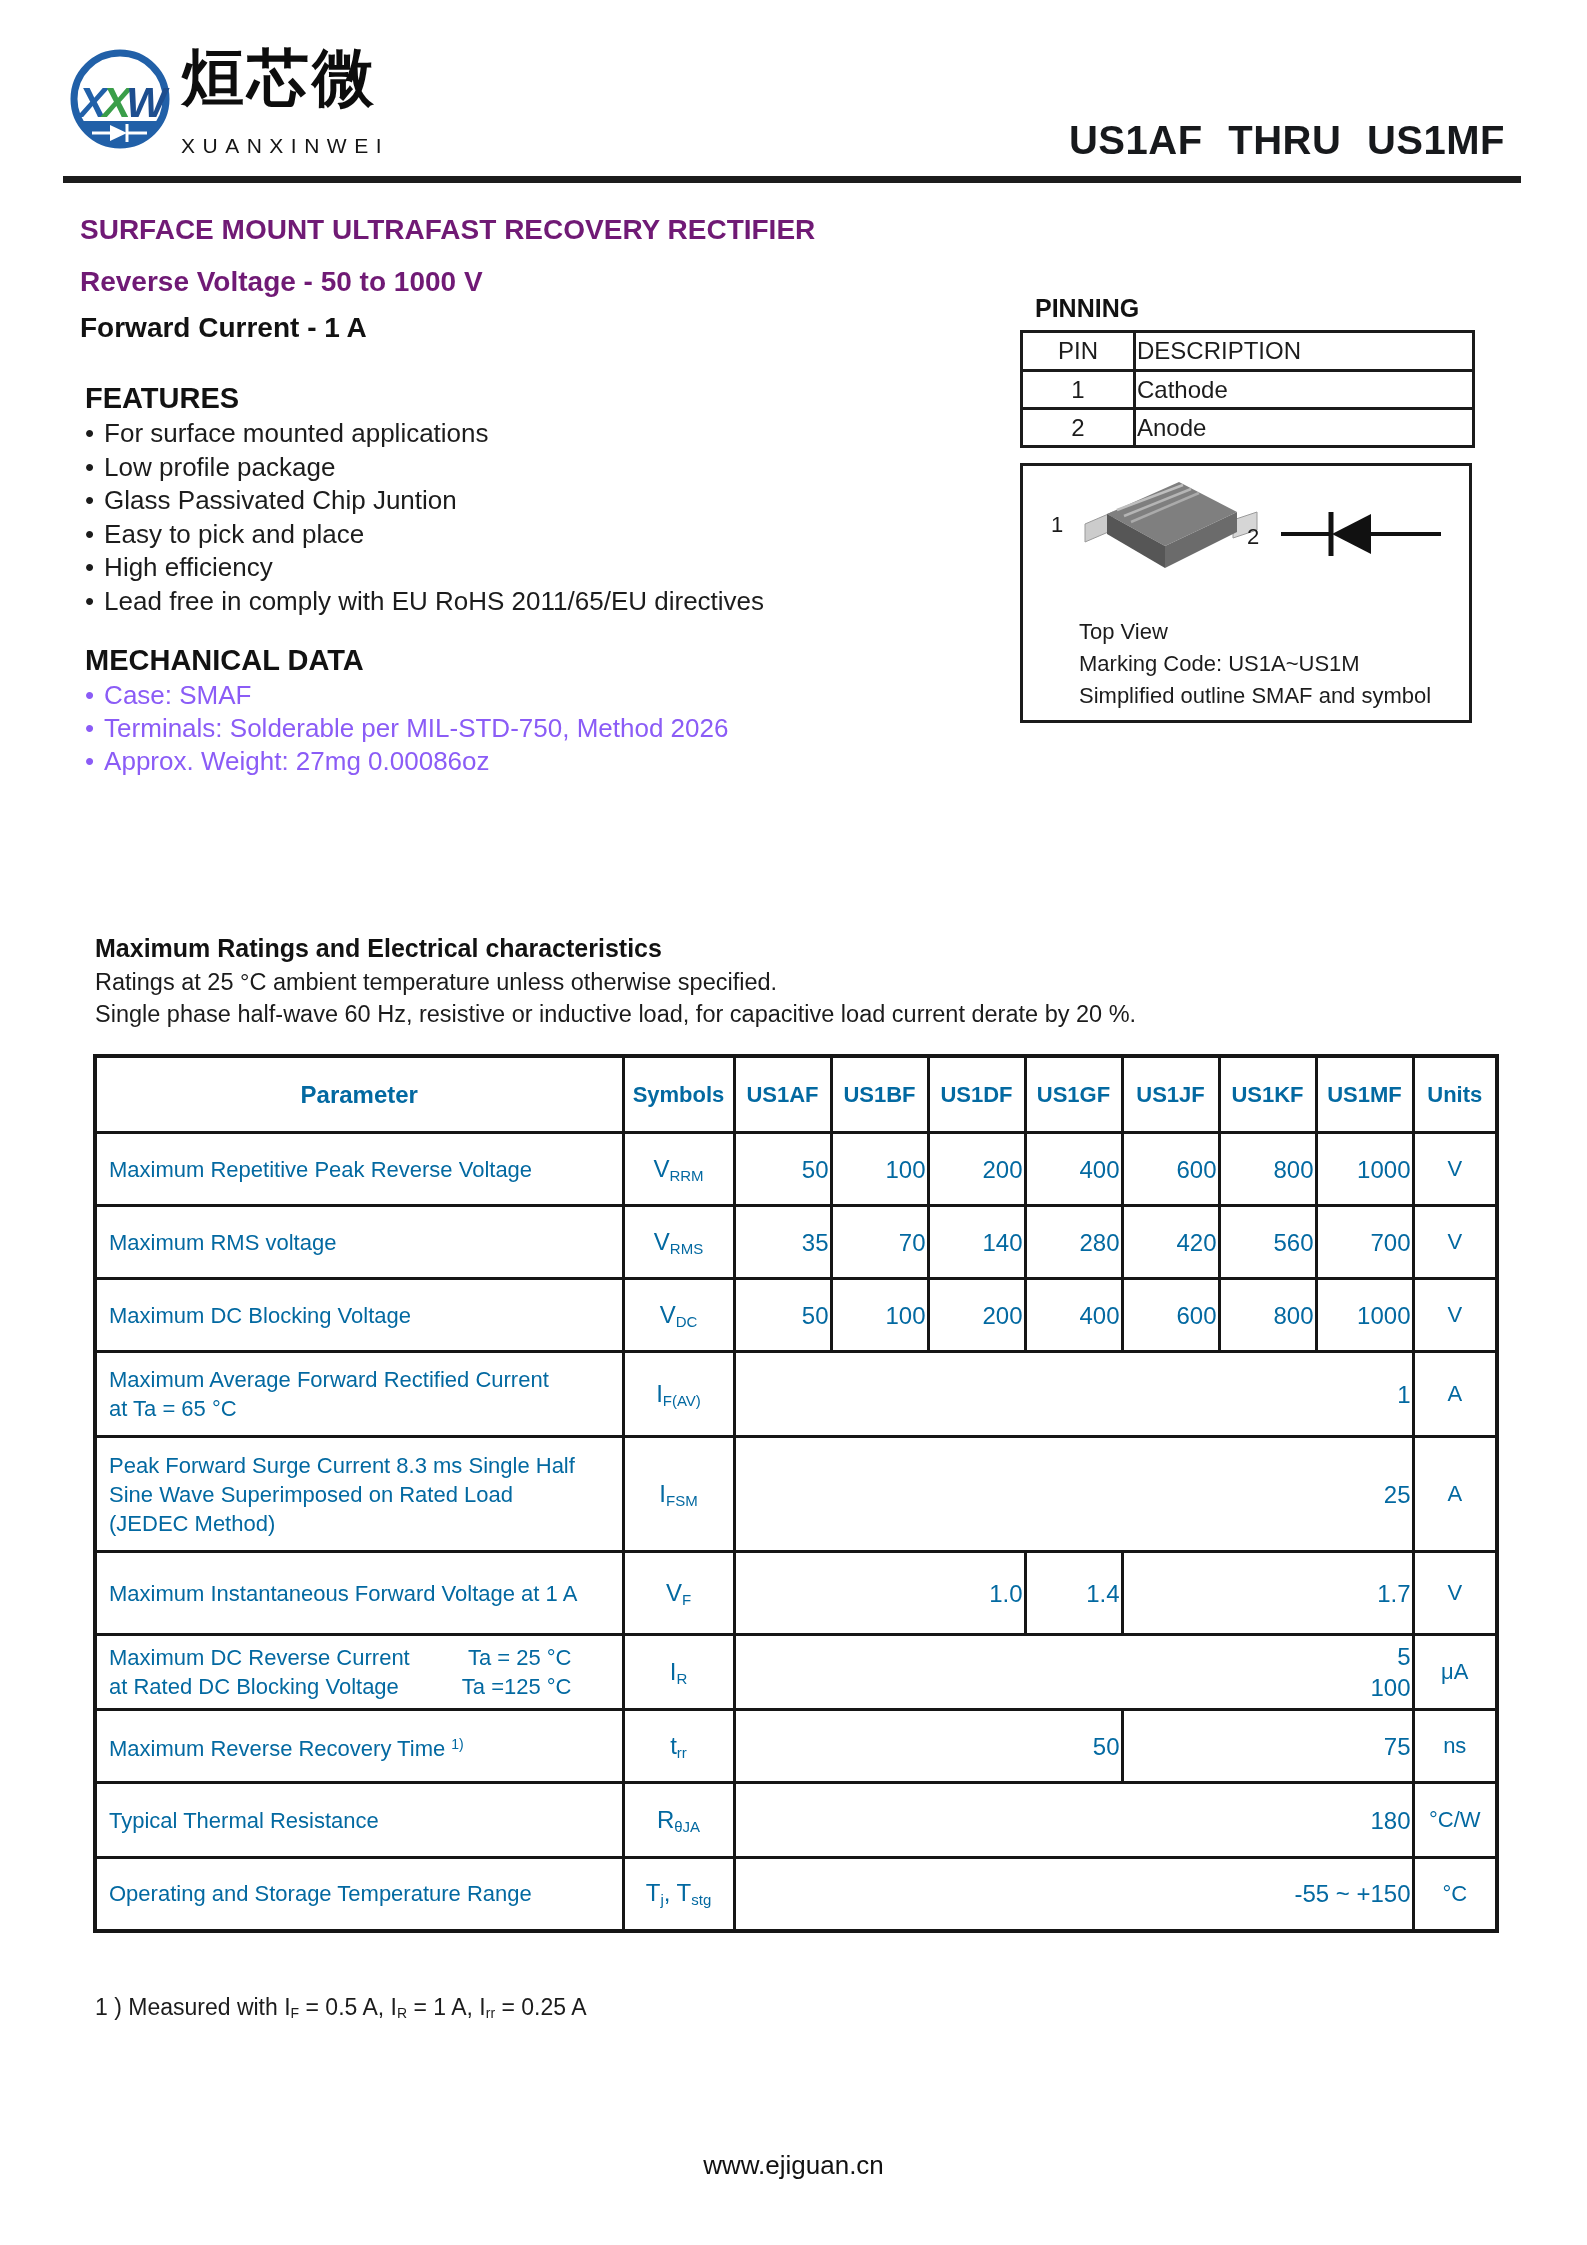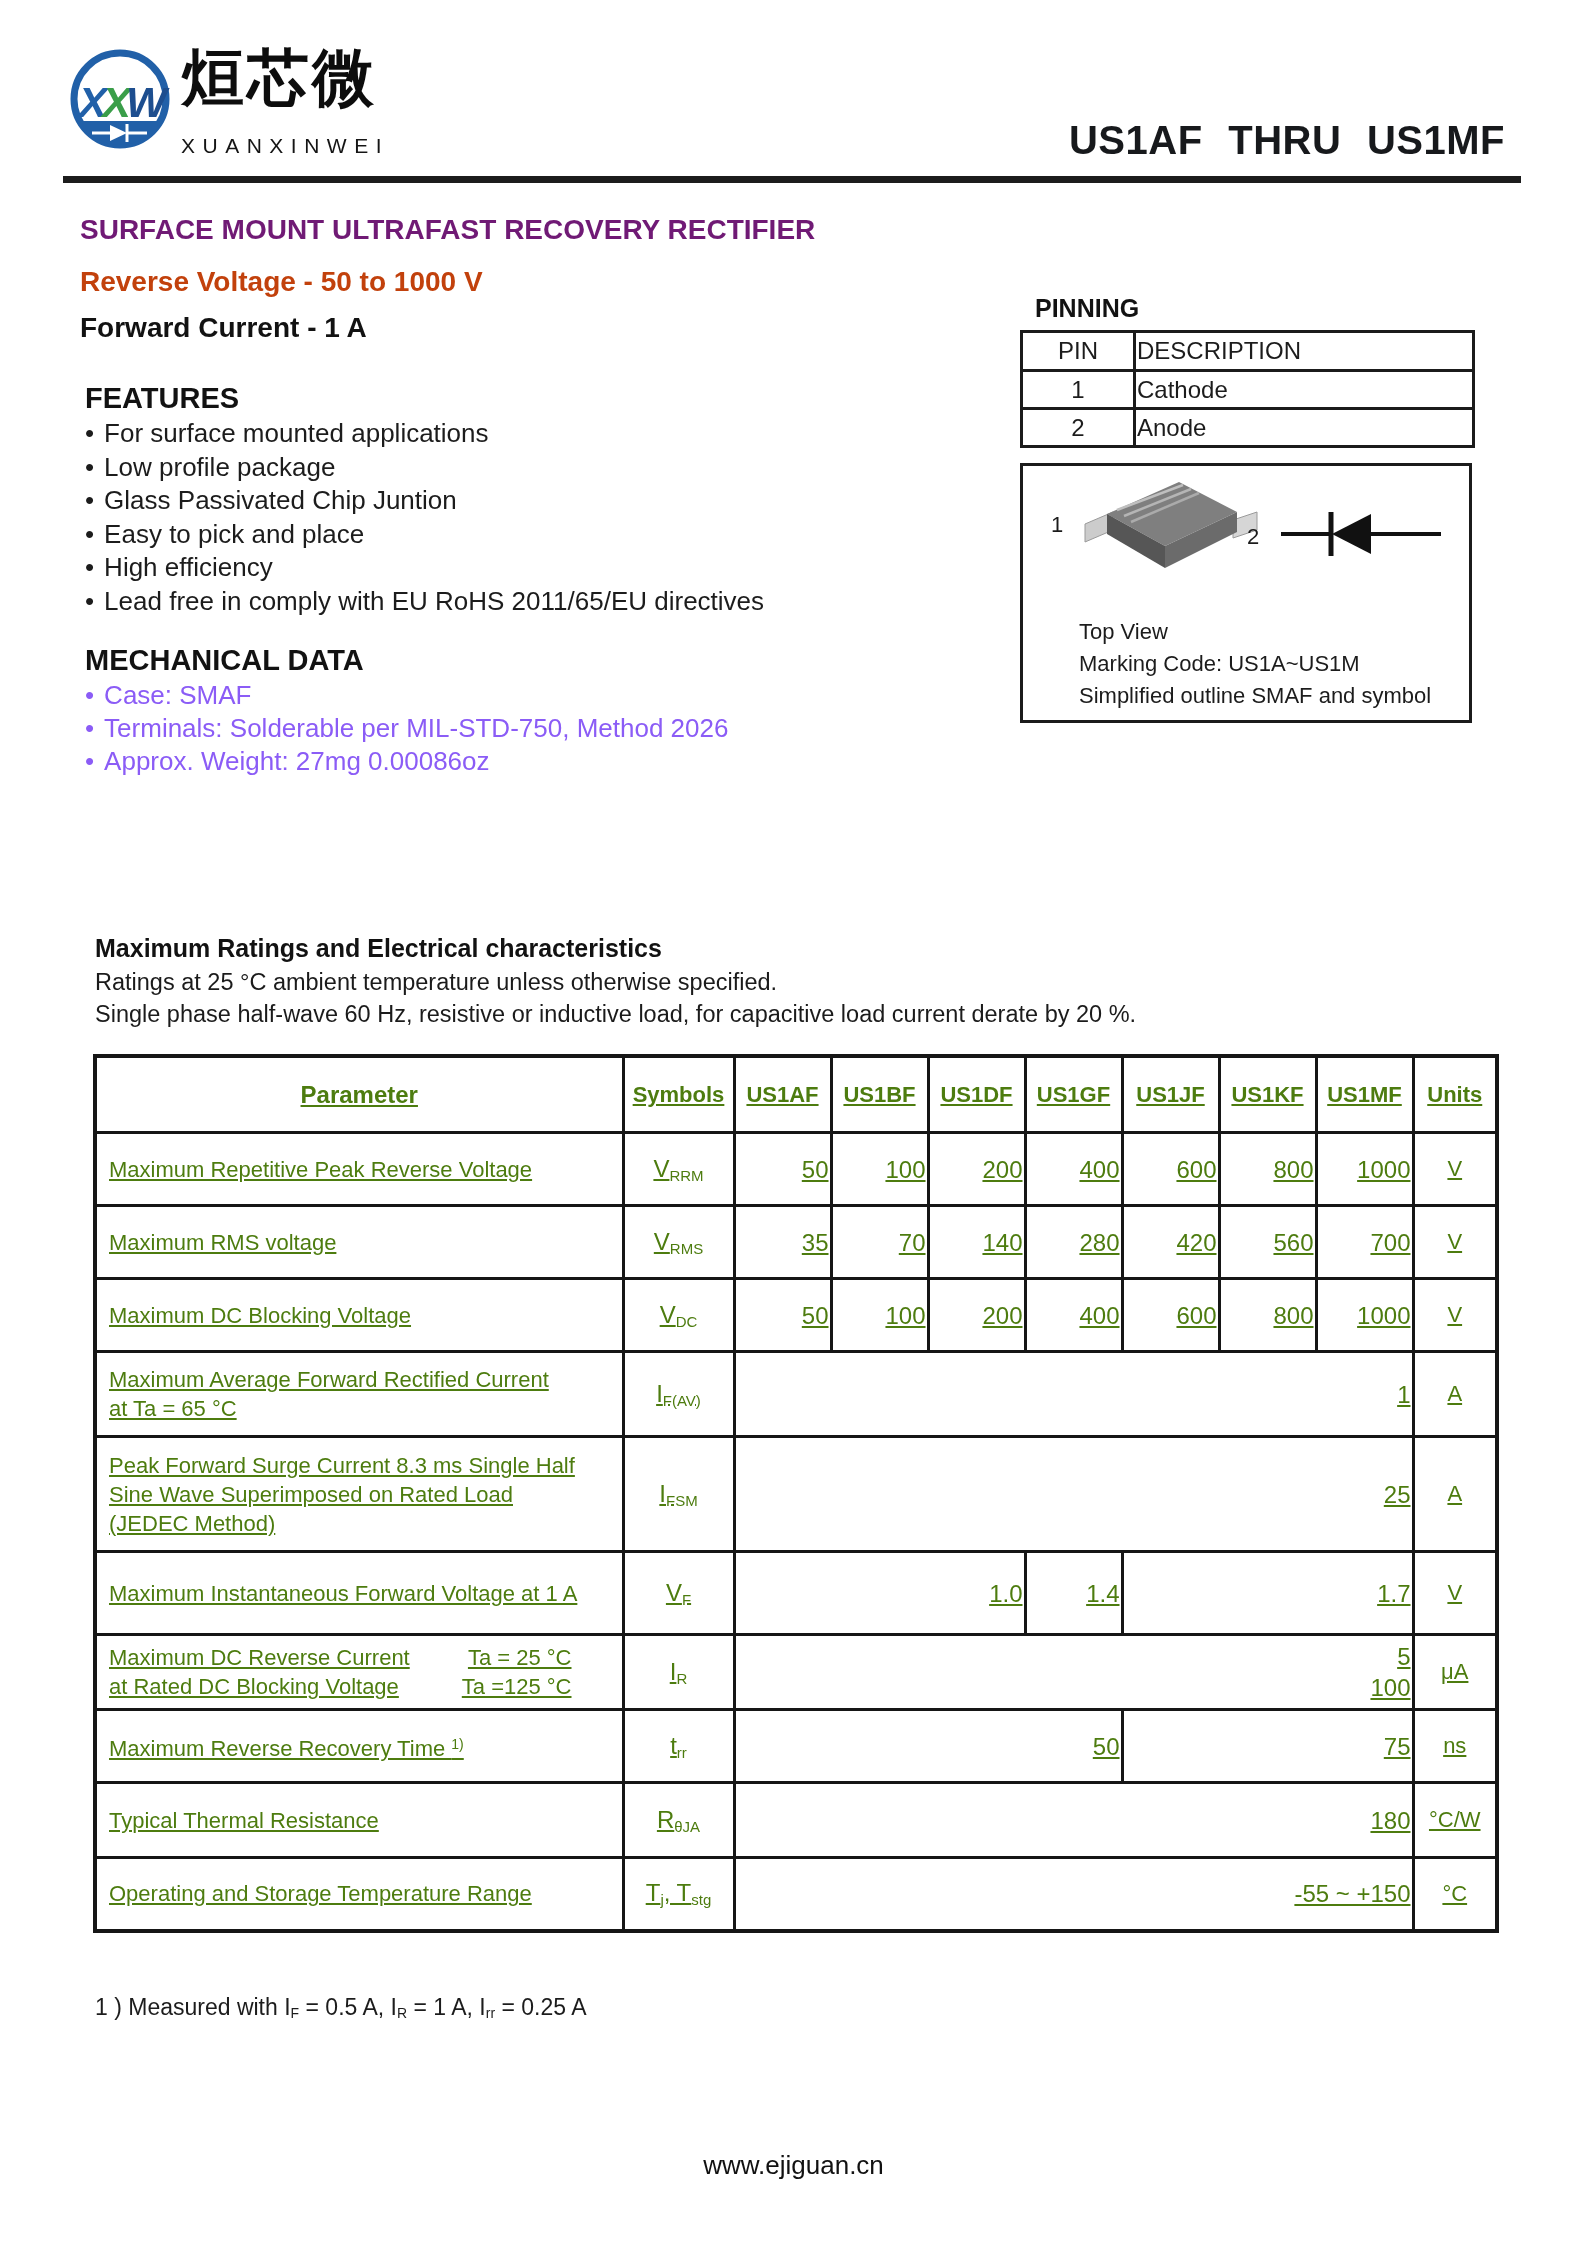--- a/index.html
+++ b/index.html
@@ -9,21 +9,21 @@
 
   
   .logo-svg{left:70px;top:44px;width:100px;height:122px;}
   .logo-cn{left:182px;top:36px;font-size:62px;font-weight:bold;letter-spacing:3px;color:#0d0d0d;}
   .logo-latin{left:181px;top:134px;font-size:21px;letter-spacing:7.5px;color:#151515;}
   .doc-title{right:82px;top:118px;font-size:40px;font-weight:bold;letter-spacing:0.5px;word-spacing:14px;color:#17191c;}
   .rule{left:63px;top:176px;width:1458px;height:7px;background:#1c1c1c;}
 
   
   .product-heading{left:80px;top:214px;font-size:28px;font-weight:bold;color:#701a75;}
-  .intro-line1{left:80px;top:266px;font-size:28px;font-weight:bold;color:#c2410c;}
+  .intro-line1{left:80px;top:266px;font-size:28px;font-weight:bold;color:#701a75;}
   .intro-line2{left:80px;top:312px;font-size:28px;font-weight:bold;color:#121212;}
   .features-h{left:85px;top:382px;font-size:29px;font-weight:bold;color:#121212;}
   .features-list{left:85px;top:417px;font-size:26px;color:#1c1c1c;}
   .features-list .bullet-item{line-height:33.5px;}
   .mech-h{left:85px;top:644px;font-size:29px;font-weight:bold;color:#121212;}
   .mech-list{left:85px;top:679px;font-size:26px;color:#8b5cf6;}
   .mech-list .bullet-item{line-height:33px;}
   .bullet-item::before{content:"•";margin-right:10px;}
 
   
@@ -41,21 +41,21 @@
   .pkg-svg{left:54px;top:6px;width:190px;height:135px;}
   .pkg-pin2{left:224px;top:58px;font-size:22px;}
   .diode-svg{left:256px;top:36px;width:165px;height:65px;}
   .pkg-captions{left:56px;top:150px;font-size:22px;line-height:32px;color:#1c1c1c;}
 
   
   .ratings-h{left:95px;top:934px;font-size:25px;font-weight:bold;color:#121212;}
   .ratings-note1{left:95px;top:969px;font-size:23.5px;}
   .ratings-note2{left:95px;top:1001px;font-size:23.5px;}
   .ratings-table{position:absolute;left:93px;top:1054px;border-collapse:collapse;table-layout:fixed;
-                 border:4px solid #161616;color:#4d7c0f;text-decoration:underline;}
+                 border:4px solid #161616;color:#0369a1;}
   .ratings-table th,.ratings-table td{border:3px solid #161616;}
   .ratings-table th{height:71px;font-size:22px;font-weight:bold;text-align:center;vertical-align:middle;}
   .ratings-table th.h-param{font-size:24px;}
   .param{font-size:22px;text-align:left;padding:0 10px 0 12px;vertical-align:middle;}
   .pline{line-height:29px;}
   .pline.split{display:flex;justify-content:space-between;padding-right:40px;}
   .sym{text-align:center;font-size:24px;vertical-align:middle;}
   .val{text-align:right;font-size:24px;vertical-align:middle;}
   .vline{line-height:31px;}
   .unit{text-align:center;font-size:22px;vertical-align:middle;}

